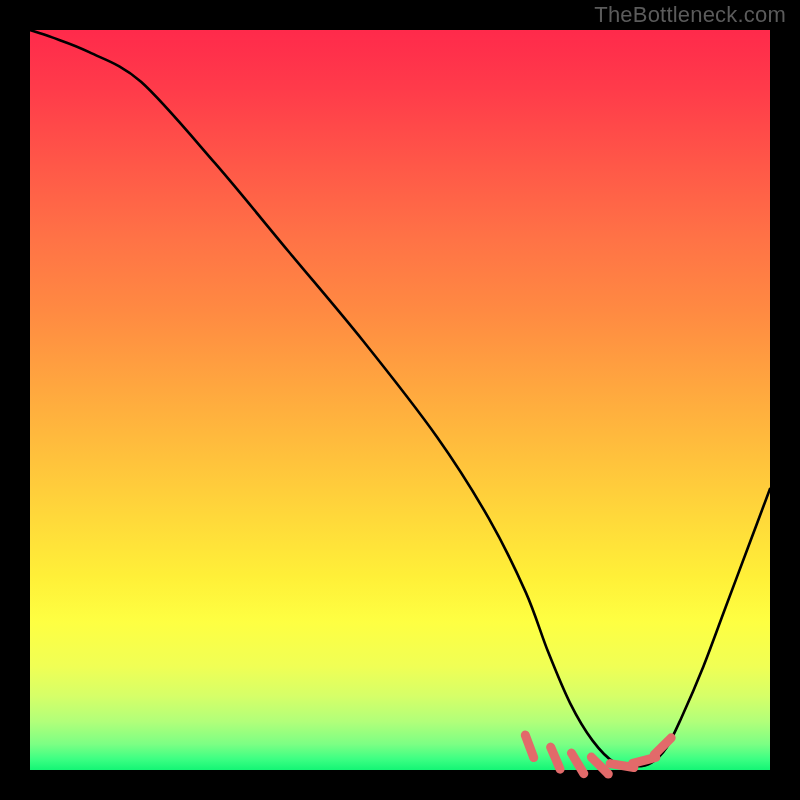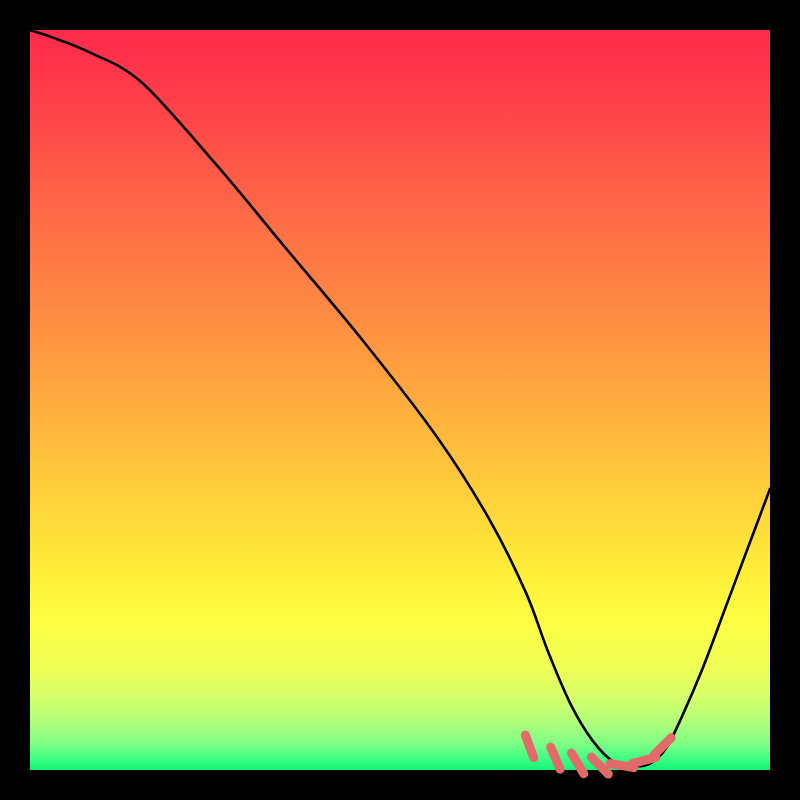--- a/index.html
+++ b/index.html
@@ -28,20 +28,21 @@
   svg.plot {
     position: absolute;
     left: 0;
     top: 0;
   }
 </style>
 </head>
 <body>
 
 <div class="stage">
+  <div class="watermark">TheBottleneck.com</div>
 
   <svg class="plot" width="800" height="800" viewBox="0 0 800 800">
     <defs>
       <linearGradient id="heat" x1="0" y1="0" x2="0" y2="1">
 
       <stop offset="0%" stop-color="#ff2a4b"></stop>
           <stop offset="8%" stop-color="#ff3b4a"></stop>
           <stop offset="18%" stop-color="#ff5748"></stop>
           <stop offset="28.000000000000004%" stop-color="#ff7246"></stop>
           <stop offset="38%" stop-color="#ff8a42"></stop>

